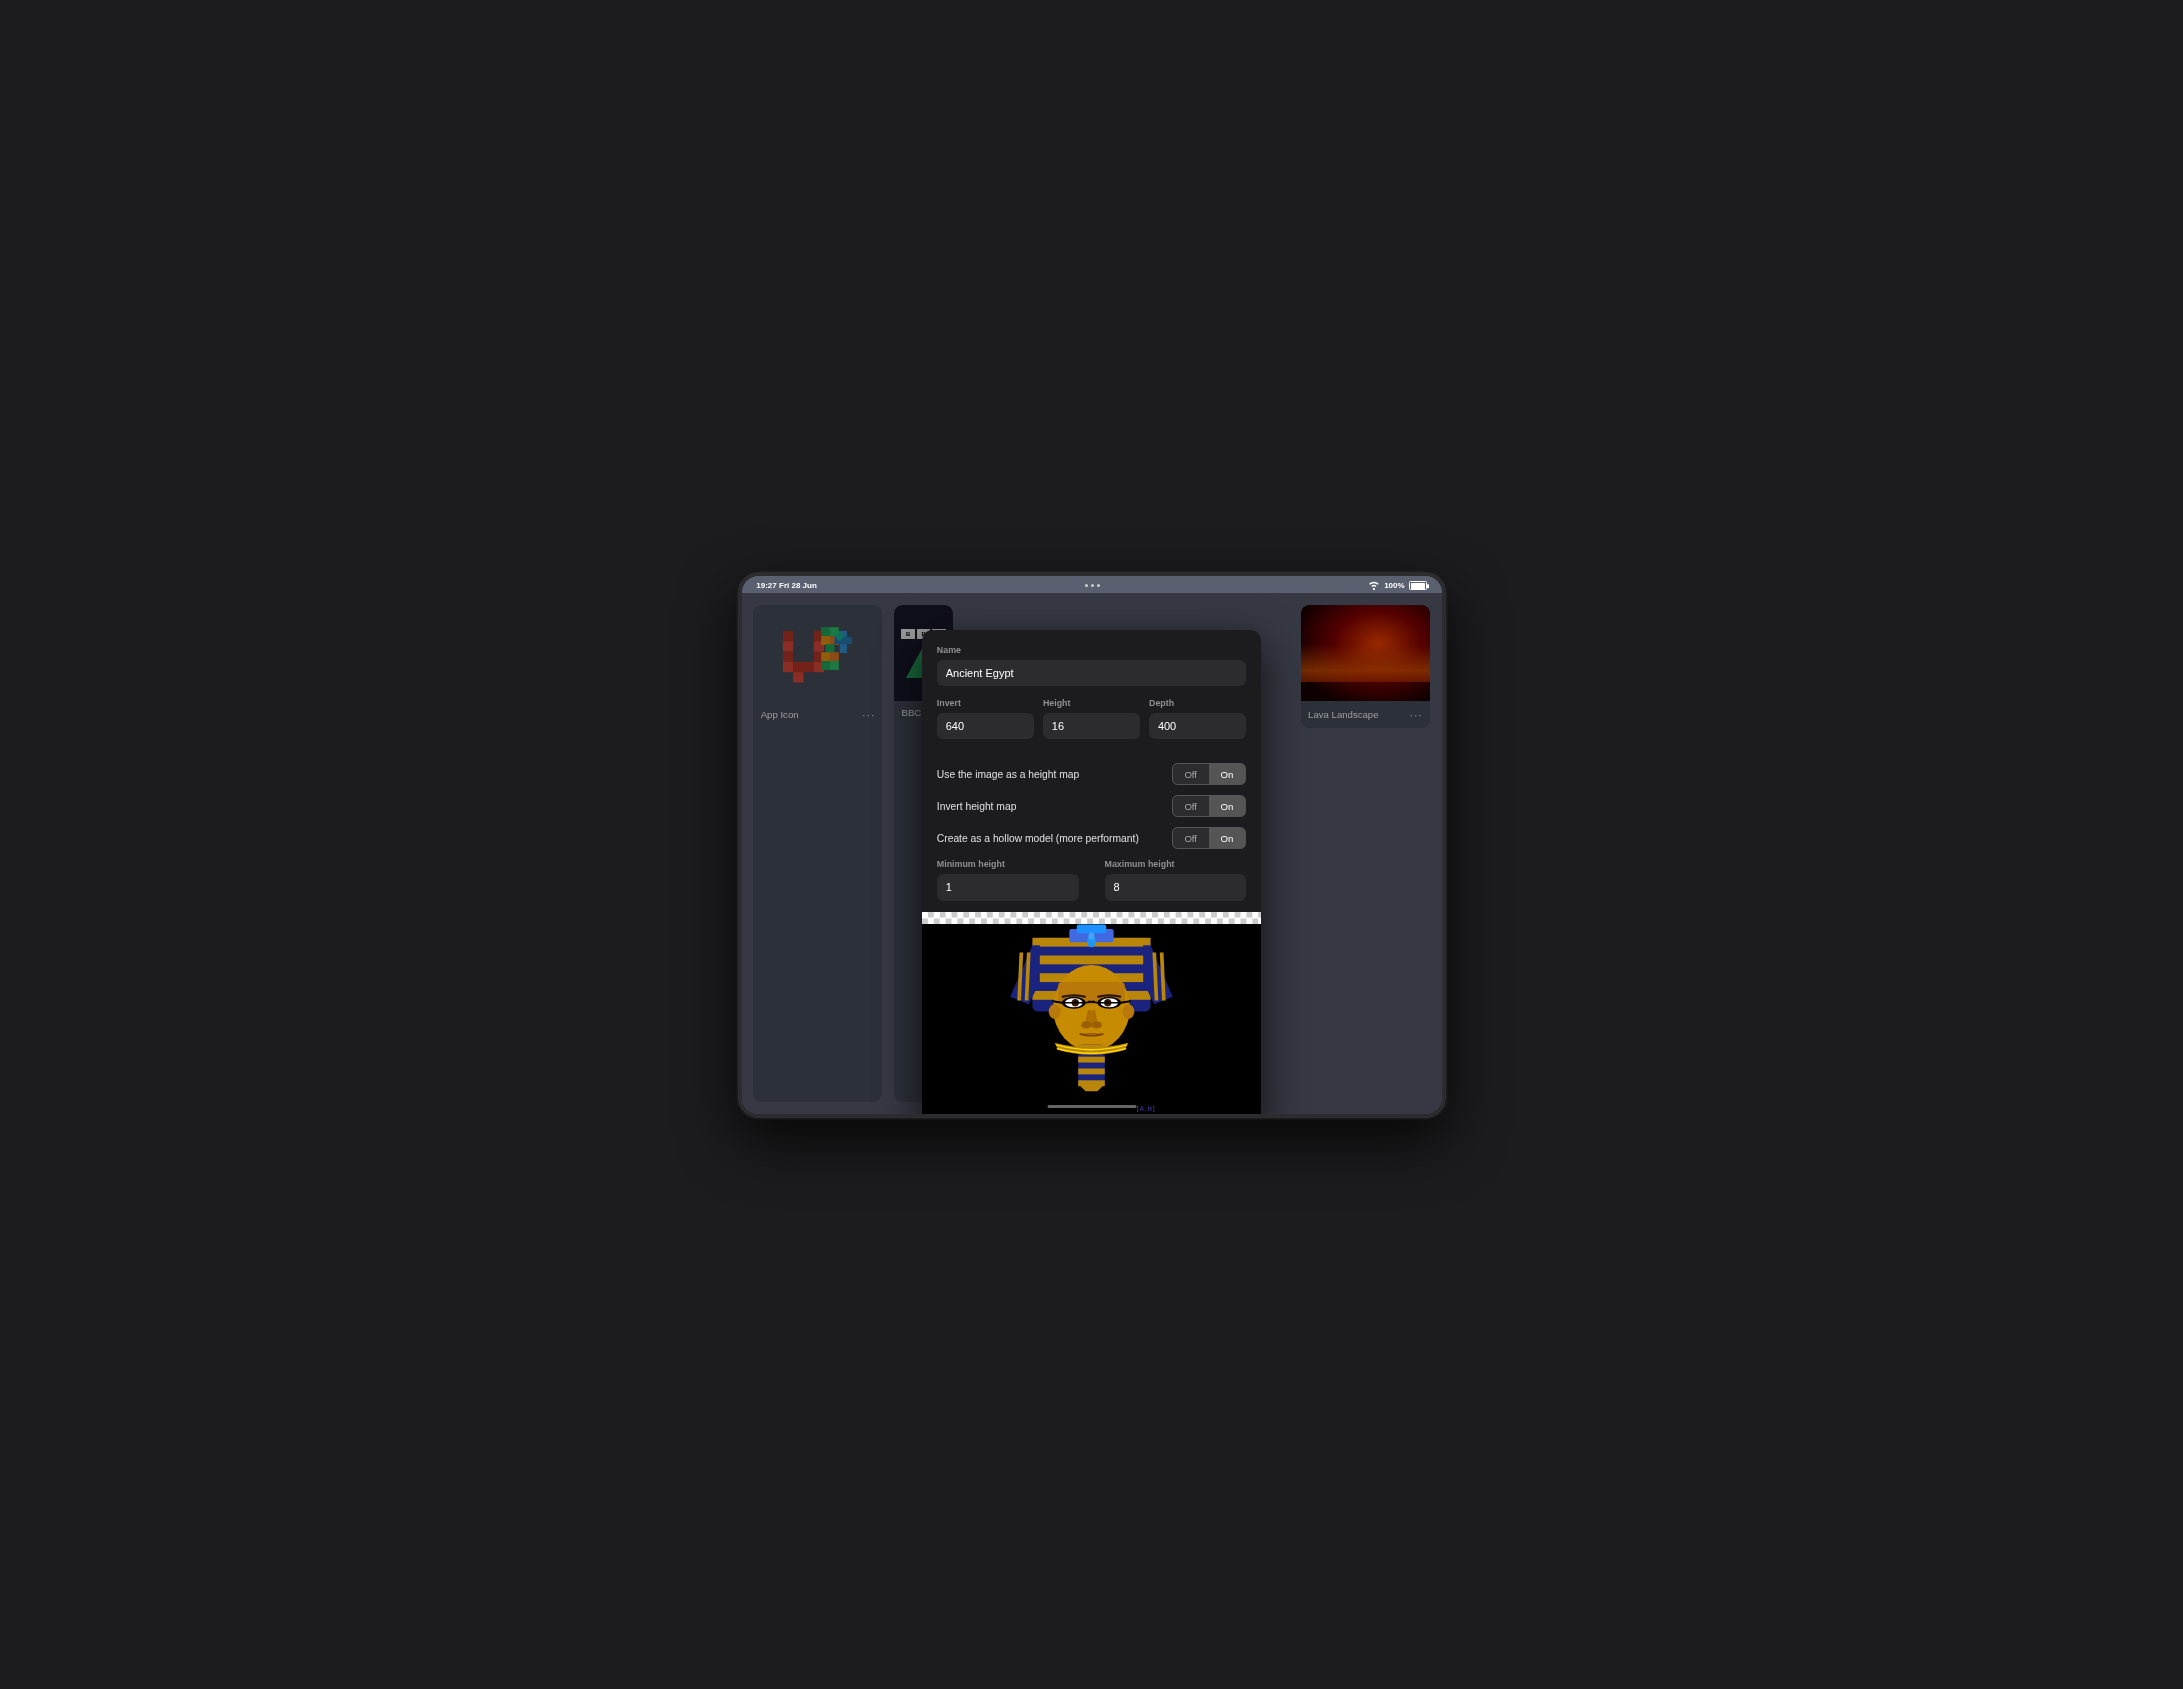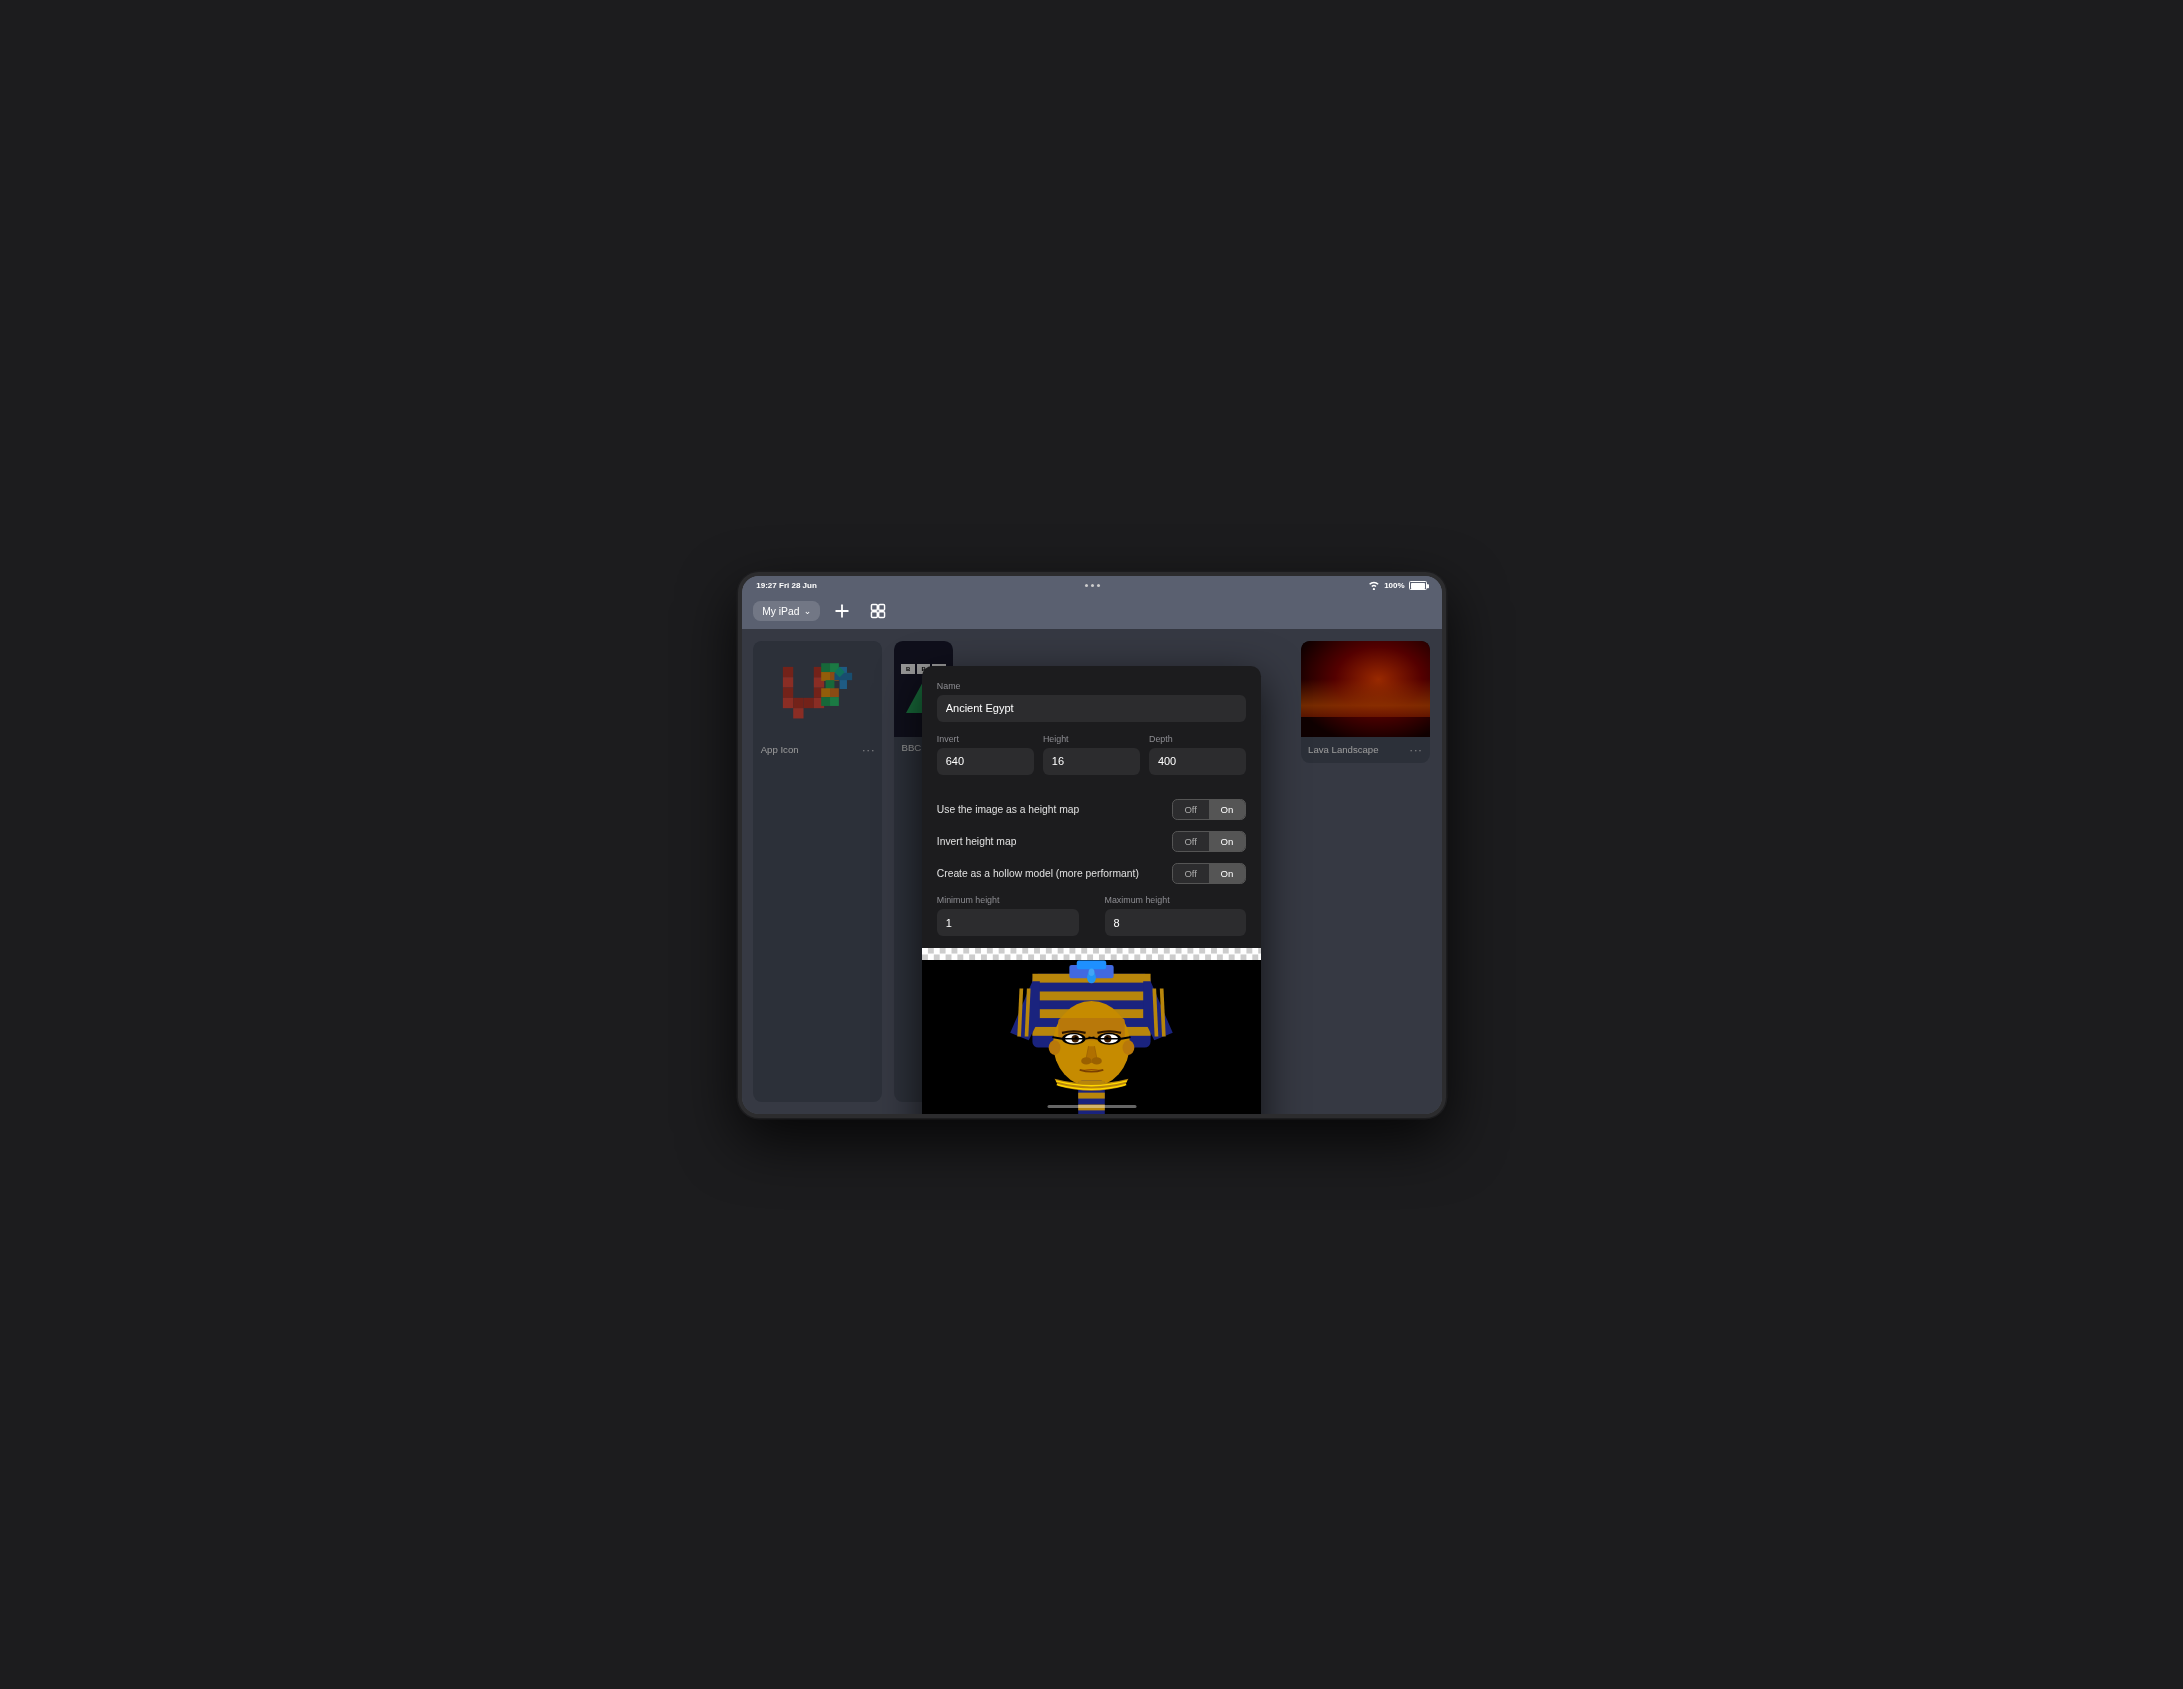--- a/index.html
+++ b/index.html
@@ -290,21 +290,21 @@
       box-shadow: 0 14.8px 44px rgba(0,0,0,0.7);
     }
 
     .modal-body {
       padding: 14.8px 14.8px 0;
     }
 
     .modal-field-label {
       color: #8e8e93;
       font-size: 8.9px;
-      font-weight: 400;
+      font-weight: 700;
       margin-bottom: 4.4px;
       text-transform: none;
     }
 
     .modal-input {
       width: 100%;
       background: #2c2c2e;
       border: none;
       border-radius: 5.9px;
       padding: 7.4px 8.9px;
@@ -437,40 +437,20 @@
         <svg width="11.8" height="8.9" viewBox="0 0 16 12" fill="white">
           <path d="M8 9.5a1.5 1.5 0 110 3 1.5 1.5 0 010-3zm-3.5-2.8a5 5 0 017 0l-1.4 1.4a3 3 0 00-4.2 0L4.5 6.7zm-3-3a9 9 0 0113 0l-1.4 1.4a7 7 0 00-10.2 0L1.5 3.7z"></path>
         </svg>
         <span>100%</span>
         <div class="battery-icon">
           <div class="battery-fill"></div>
         </div>
       </div>
     </div>
 
-    <div class="nav-bar">
-      <div class="device-selector">
-        <span class="device-selector-text">My iPad</span>
-        <span class="chevron-down">⌄</span>
-      </div>
-      <div class="nav-btn">
-        <svg width="16" height="16" viewBox="0 0 22 22" fill="white">
-          <line x1="11" y1="3" x2="11" y2="19" stroke="white" stroke-width="2.5" stroke-linecap="round"></line>
-          <line x1="3" y1="11" x2="19" y2="11" stroke="white" stroke-width="2.5" stroke-linecap="round"></line>
-        </svg>
-      </div>
-      <div class="nav-btn">
-        <svg width="16" height="16" viewBox="0 0 22 22" fill="none" stroke="white" stroke-width="2">
-          <rect x="2" y="2" width="8" height="8" rx="1.5"></rect>
-          <rect x="12" y="2" width="8" height="8" rx="1.5"></rect>
-          <rect x="2" y="12" width="8" height="8" rx="1.5"></rect>
-          <rect x="12" y="12" width="8" height="8" rx="1.5"></rect>
-        </svg>
-      </div>
-    </div>
 
     <div class="main-content">
 
       <div class="cards-grid">
 
         <div class="card">
           <div class="card-thumb app-icon-thumb">
             <svg width="81" height="74" viewBox="0 0 110 100">
 
               <rect x="8" y="20" width="14" height="14" fill="#c0392b"></rect>

